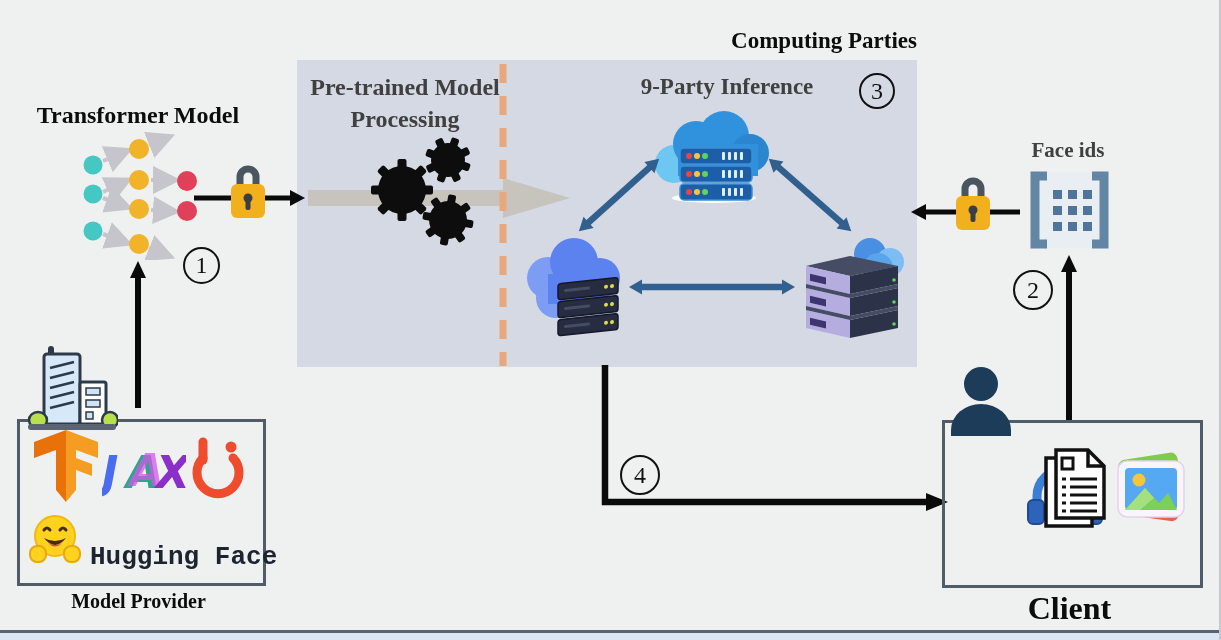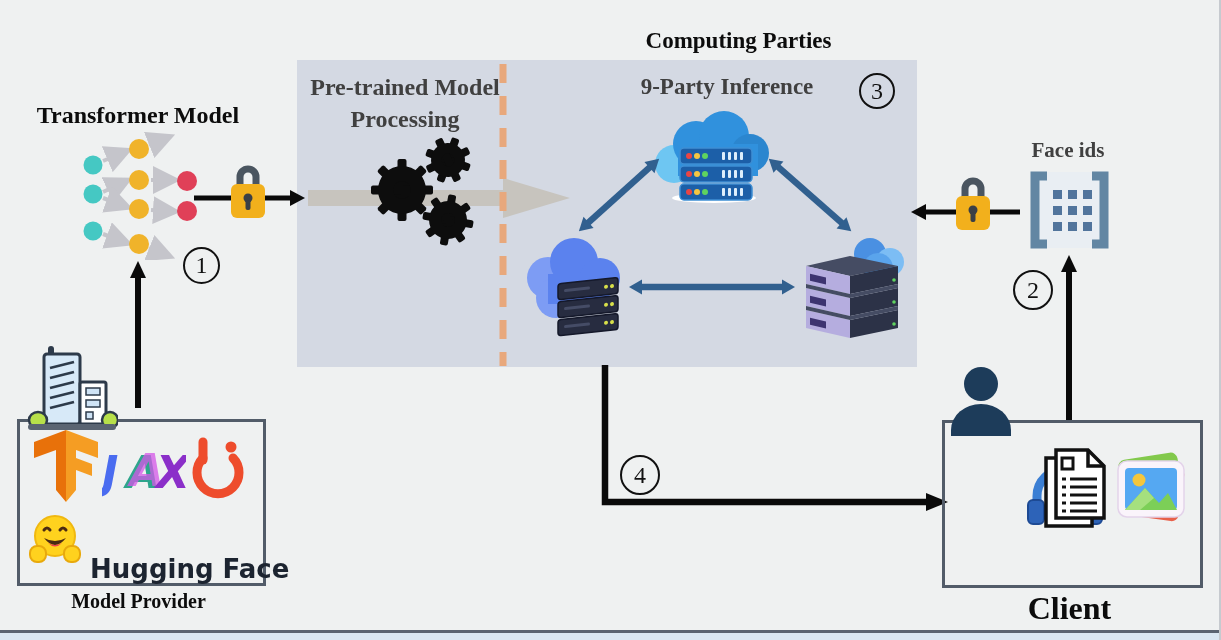--- a/index.html
+++ b/index.html
@@ -22,21 +22,21 @@
   #right-edge{position:absolute;right:0;top:0;width:2px;height:640px;background:#c6cacf;}
   svg{display:block;}
 </style>
 </head>
 <body>
 
 <div id="stage">
 
   <div id="main-box"></div>
 
-  <div class="abs serif-bold right" style="left:560px;top:28px;width:357px;font-size:23px;text-align:center;">Computing Parties</div>
+  <div class="abs serif-bold right" style="left:560px;top:28px;width:357px;font-size:23px;">Computing Parties</div>
 
   <div class="abs serif-bold center" style="left:18px;top:102px;width:240px;font-size:24px;">Transformer Model</div>
 
   <svg class="abs" style="left:60px;top:132px;" width="150" height="128" viewBox="0 0 150 128">
     <defs>
       <marker id="gm" markerWidth="7" markerHeight="7" refX="4" refY="3.5" orient="auto">
         <path d="M0,0 L7,3.5 L0,7 Z" fill="#c5c5cb"></path>
       </marker>
     </defs>
     <g stroke="#c5c5cb" stroke-width="4" marker-end="url(#gm)">
@@ -336,21 +336,21 @@
     <circle cx="27" cy="24" r="20" fill="#ffd21e" stroke="#f0b810" stroke-width="2"></circle>
     <path d="M16,18 q3,-4 6,0" stroke="#4a2b12" stroke-width="3" fill="none" stroke-linecap="round"></path>
     <path d="M32,18 q3,-4 6,0" stroke="#4a2b12" stroke-width="3" fill="none" stroke-linecap="round"></path>
     <path d="M16,26 Q27,40 38,26 Q27,32 16,26 Z" fill="#4a2b12"></path>
     <path d="M20,31 Q27,35 34,31 Q27,38 20,31 Z" fill="#ef3e50"></path>
     <g fill="#ffd21e" stroke="#e8a90c" stroke-width="2">
       <rect x="2" y="34" width="16" height="16" rx="7"></rect>
       <rect x="36" y="34" width="16" height="16" rx="7"></rect>
     </g>
   </svg>
-  <div class="abs" id="hf-text" style="left:90px;top:554px;">Hugging Face</div>
+  <div class="abs" id="hf-text" style="left:90px;top:542px;font-family:Liberation Mono, monospace;">Hugging Face</div>
 
   <div class="abs serif-bold center" style="left:17px;top:590px;width:243px;font-size:20px;">Model Provider</div>
 
   <div id="client-box"></div>
 
   <svg class="abs" style="left:948px;top:364px;" width="70" height="72" viewBox="0 0 70 72">
     <circle cx="33" cy="20" r="17" fill="#1d3c5a"></circle>
     <path d="M3,72 V66 a30,26 0 0 1 60,0 V72 Z" fill="#1d3c5a"></path>
   </svg>
 

